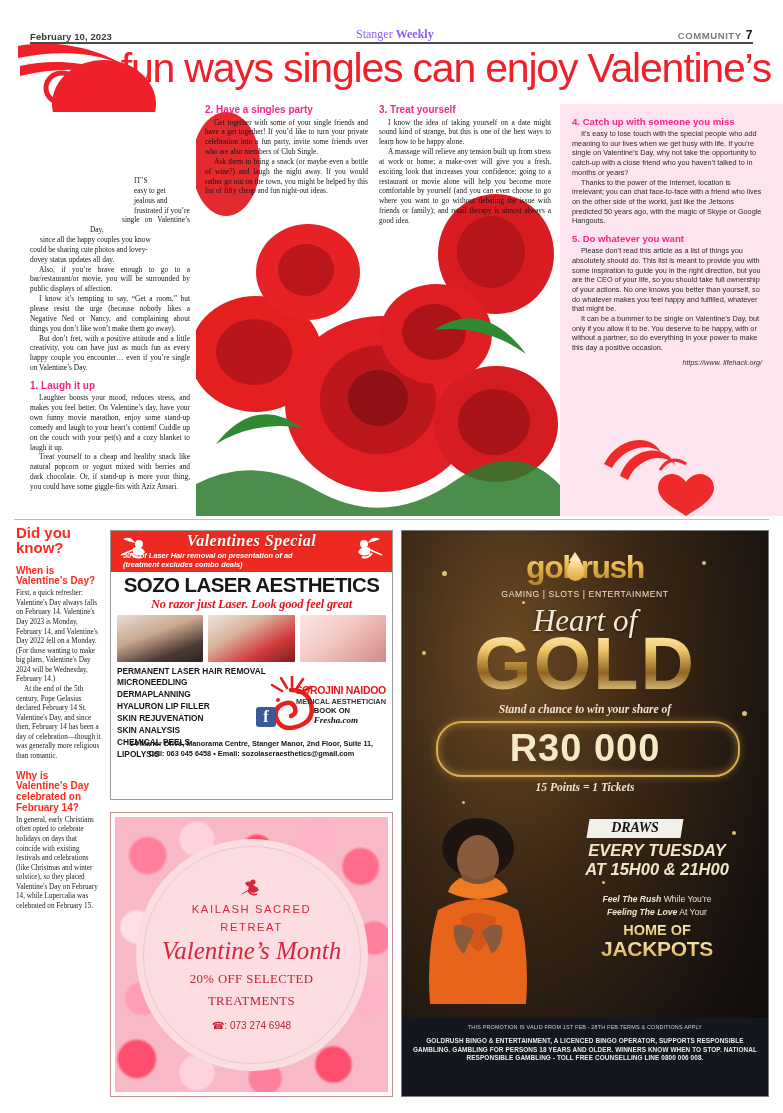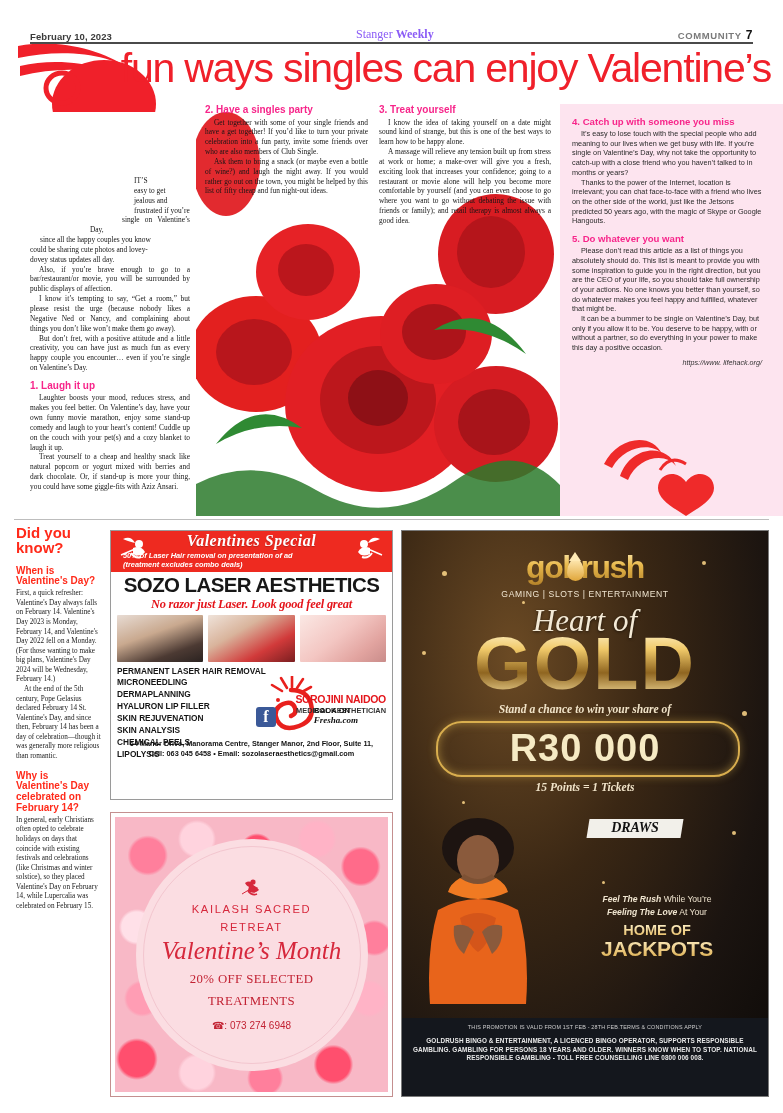--- a/index.html
+++ b/index.html
@@ -75,21 +75,21 @@
     color:#171717;letter-spacing:-.6px;margin-top:2px;line-height:1.05;}
   .sozo-tag{text-align:center;font-family:"Liberation Serif",serif;font-style:italic;font-weight:bold;
     font-size:12.4px;color:#e4151b;letter-spacing:-.2px;margin-top:1px;}
   .sozo-photos{display:flex;gap:5px;padding:3px 6px 0;}
   .sozo-photos div{flex:1;height:47px;border-radius:1px;}
   .ph1{background:linear-gradient(160deg,#e8dcd4 0%,#c9a98f 40%,#4c3a33 75%,#2a2220 100%);}
   .ph2{background:linear-gradient(150deg,#efe3da 0%,#d9b49c 35%,#d13a3a 70%,#7a1e20 100%);}
   .ph3{background:linear-gradient(140deg,#fbe8e4 0%,#f3c6c2 45%,#e2a4a0 75%,#c98c8a 100%);}
   .sozo-body{position:relative;padding:4px 6px 0;}
   .sozo-list{font-family:"Liberation Sans",sans-serif;font-weight:bold;font-size:8.3px;line-height:1.44;color:#141414;width:160px;}
-  .sorojini{position:absolute;right:6px;top:22px;text-align:right;margin-top:9px;}
+  .sorojini{position:absolute;right:6px;top:22px;text-align:right;}
   .sorojini .nm{font-family:"Liberation Sans",sans-serif;font-weight:bold;font-size:10.5px;color:#e4151b;letter-spacing:-.3px;}
   .sorojini .rl{font-family:"Liberation Sans",sans-serif;font-weight:bold;font-size:7.4px;color:#333;margin-top:1px;}
   .sozo-logo{position:absolute;left:150px;top:14px;width:64px;height:62px;}
   .bookon{position:absolute;right:34px;bottom:36px;text-align:left;}
   .fb{position:absolute;right:116px;bottom:34px;width:20px;height:20px;background:#3b5998;border-radius:3px;
     color:#fff;font-family:"Liberation Serif",serif;font-weight:bold;font-size:16px;text-align:center;line-height:20px;}
   .bookon .b1{font-family:"Liberation Sans",sans-serif;font-weight:bold;font-size:7.6px;color:#111;}
   .bookon .b2{font-family:"Liberation Serif",serif;font-style:italic;font-weight:bold;font-size:9px;color:#111;}
   .sozo-addr{position:absolute;left:0;right:0;bottom:3px;text-align:center;font-family:"Liberation Sans",sans-serif;
     font-weight:bold;font-size:7.3px;line-height:1.3;color:#111;}
@@ -415,20 +415,24 @@
         <path d="M18 96 q40 -22 80 0 q12 40 8 94 H10 q-4 -54 8 -94 z" fill="#e8641b"></path>
         <path d="M40 64 q18 12 36 0 q10 6 12 14 q-30 14 -60 0 q2 -8 12 -14z" fill="#f07a22"></path>
         <path d="M40 104 q18 -10 36 0 q-6 26 -18 34 q-12 -8 -18 -34z" fill="#d4551a"></path>
         <path d="M34 112 q12 -4 20 6 l-10 22 q-12 -10 -10 -28z" fill="#8a5a3c"></path>
         <path d="M82 112 q-12 -4 -20 6 l10 22 q12 -10 10 -28z" fill="#8a5a3c"></path>
       </svg>
     </div>
 
     <div class="gr-drawsbox"></div>
     <div class="gr-draws">DRAWS</div>
+    <div class="gr-every">
+      <div>EVERY TUESDAY</div>
+      <div>AT 15H00 &amp; 21H00</div>
+    </div>
     <div class="gr-feel">
       <div><b>Feel The Rush</b><span> While You’re</span></div>
       <div><b>Feeling The Love</b><span> At Your</span></div>
     </div>
     <div class="gr-home">HOME OF</div>
     <div class="gr-jack">JACKPOTS</div>
 
     <div class="gr-foot">
       <div class="gr-valid">THIS PROMOTION IS VALID FROM 1ST FEB - 28TH FEB.TERMS &amp; CONDITIONS APPLY</div>
       <div class="gr-resp">GOLDRUSH BINGO &amp; ENTERTAINMENT, A LICENCED BINGO OPERATOR, SUPPORTS RESPONSIBLE GAMBLING. GAMBLING FOR PERSONS 18 YEARS AND OLDER. WINNERS KNOW WHEN TO STOP. NATIONAL RESPONSIBLE GAMBLING - TOLL FREE COUNSELLING LINE 0800 006 008.</div>

